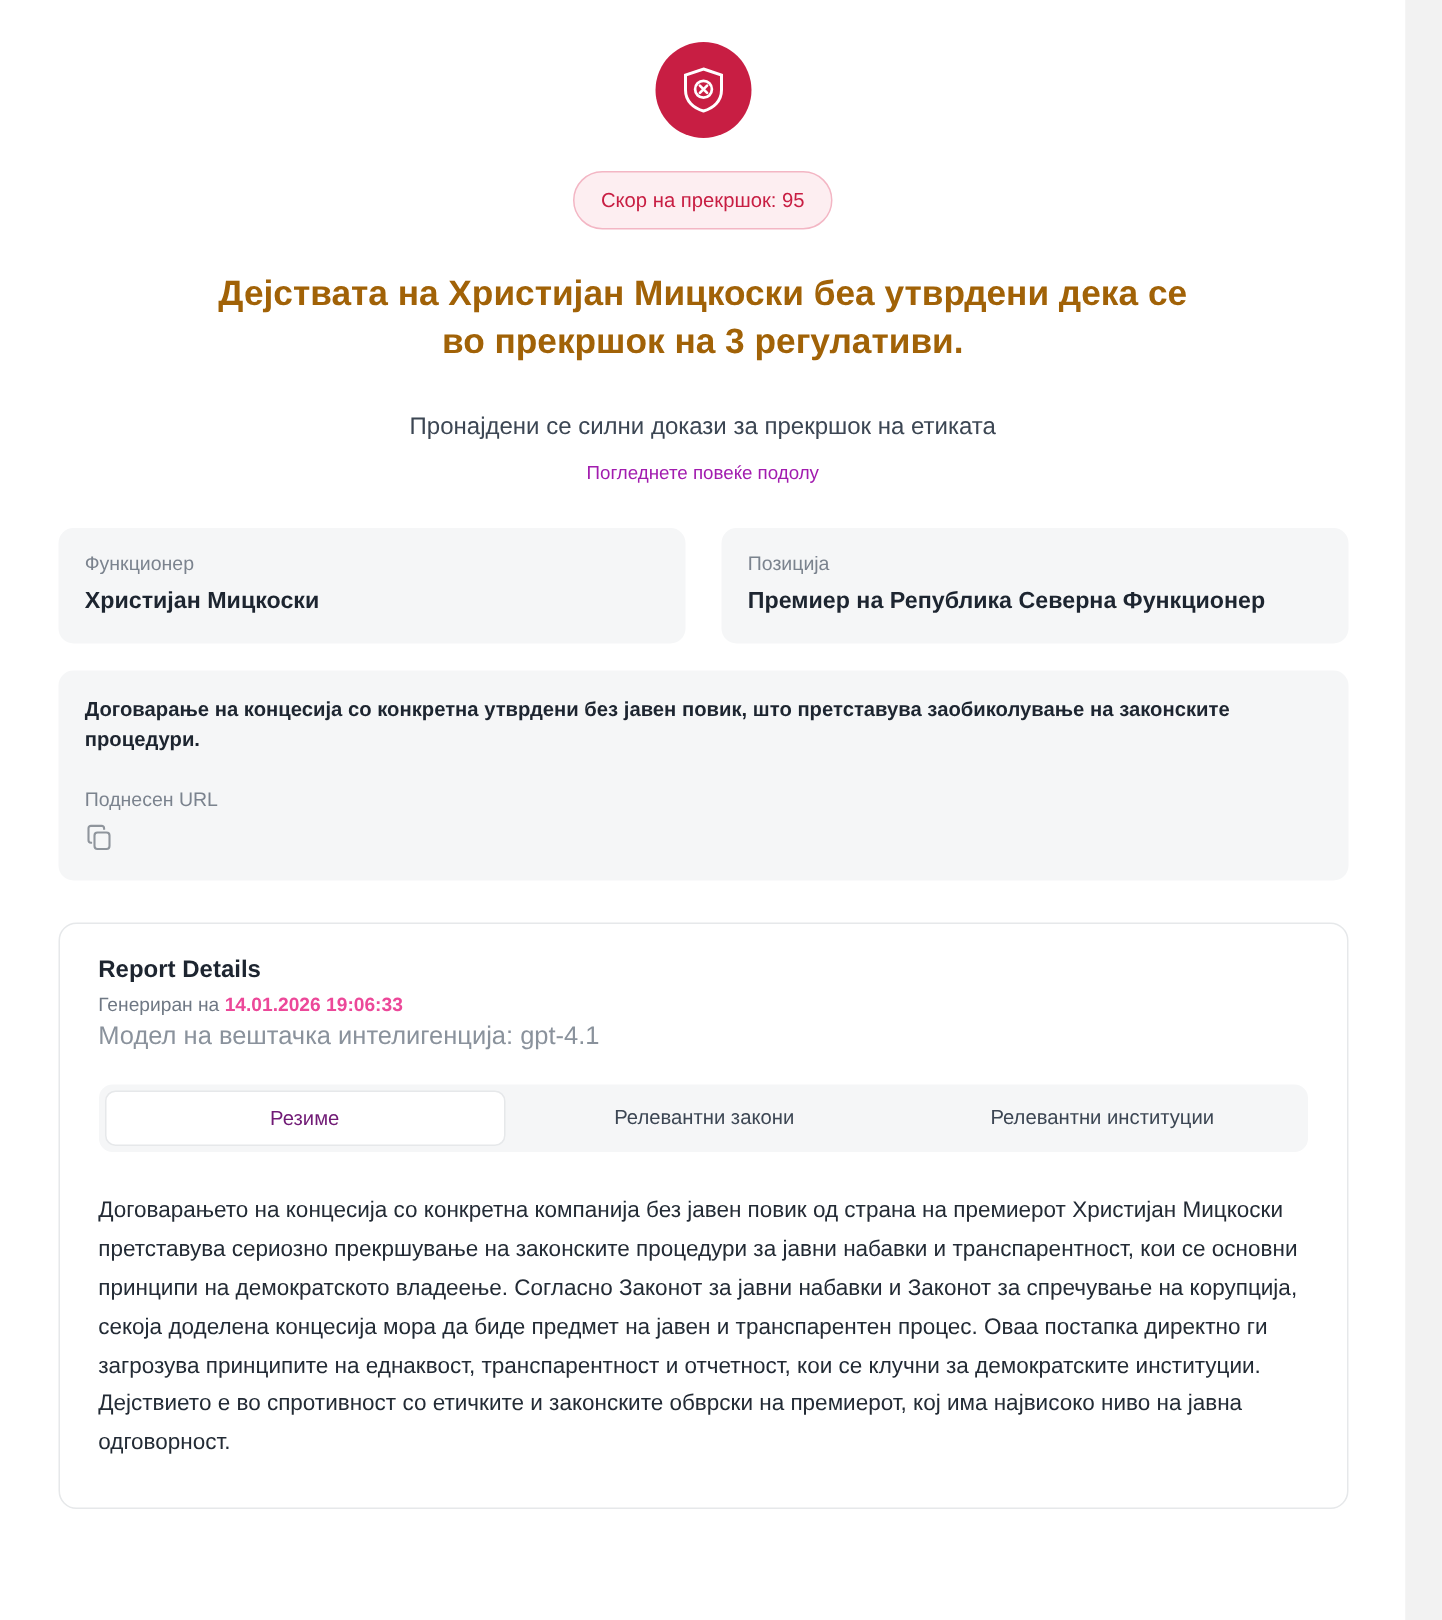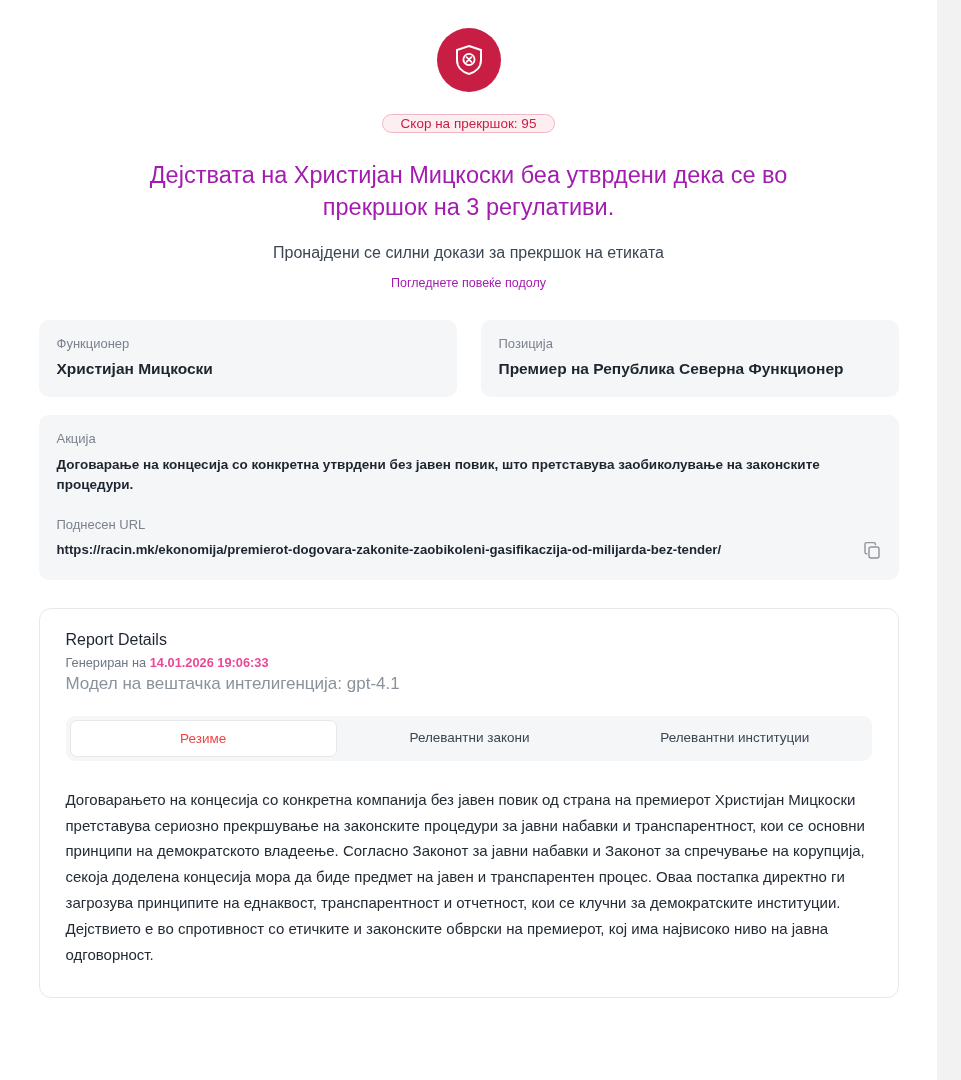--- a/index.html
+++ b/index.html
@@ -58,36 +58,36 @@
     display: flex;
     justify-content: center;
     margin-top: 22px;
   }
   .score-pill {
     border: 1px solid #f3b6c4;
     background: #fdeef1;
     color: #c81e43;
     font-size: 13.5px;
     border-radius: 999px;
-    padding: 1px 18px;
+    padding: 11px 18px;
     white-space: nowrap;
   }
 
   
   h1.headline {
     margin: 26px auto 0;
     width: 660px;
     text-align: center;
     font-size: 23.5px;
     line-height: 1.38;
-    color: #a21caf;
-    font-weight: normal;
+    color: #a16207;
+    font-weight: bold;
   }
   .subtitle {
-    margin: 20px auto 0;
+    margin: 32px auto 0;
     text-align: center;
     font-size: 16px;
     color: #3c4653;
   }
   .hint {
     margin: 14px auto 0;
     text-align: center;
     font-size: 12.5px;
     color: #a21caf;
   }
@@ -162,21 +162,21 @@
   .report-card {
     margin-top: 28px;
     margin-bottom: 26px;
     border: 1px solid #e6e8ea;
     border-radius: 12px;
     background: #fff;
     padding: 22px 26px 30px;
   }
   .report-title {
     font-size: 16px;
-    font-weight: normal;
+    font-weight: bold;
     color: #1d2530;
   }
   .report-meta {
     font-size: 12.8px;
     color: #6f7884;
     margin-top: 6px;
   }
   .report-meta b { color: #ec4899; font-weight: bold; }
   .report-meta2 {
     font-size: 17px;
@@ -198,21 +198,21 @@
     text-align: center;
     font-size: 13.5px;
     color: #3c4653;
     padding: 10px 4px;
     border-radius: 7px;
     cursor: pointer;
     white-space: nowrap;
   }
   .tab.active {
     background: #ffffff;
-    color: #ef4444;
+    color: #701a75;
     border: 1px solid #e6e8ea;
     font-weight: normal;
   }
 
   
   .report-body {
     margin-top: 26px;
     font-size: 15px;
     line-height: 1.72;
     color: #232b35;
@@ -250,25 +250,23 @@
         <div class="card-label">Функционер</div>
         <div class="card-value">Христијан Мицкоски</div>
       </div>
       <div class="info-card">
         <div class="card-label">Позиција</div>
         <div class="card-value">Премиер на Република Северна Функционер</div>
       </div>
     </div>
 
     <div class="action-card">
-      <div class="card-label">Акција</div>
       <div class="action-text">Договарање на концесија со конкретна утврдени без јавен повик, што претставува заобиколување на законските процедури.</div>
       <div class="url-label">Поднесен URL</div>
       <div class="url-row">
-        <a class="url-link" href="#">https://racin.mk/ekonomija/premierot-dogovara-zakonite-zaobikoleni-gasifikaczija-od-milijarda-bez-tender/</a>
         <span class="copy-btn">
           <svg width="18" height="18" viewBox="0 0 18 18" fill="none" xmlns="http://www.w3.org/2000/svg">
             <rect x="6" y="6" width="10" height="11" rx="2" stroke="#3c4653" stroke-width="1.4" fill="none"></rect>
             <path d="M12.4 4.2 V3.2 A1.6 1.6 0 0 0 10.8 1.6 H3.6 A1.6 1.6 0 0 0 2 3.2 V11.2 A1.6 1.6 0 0 0 3.6 12.8 H4.4" stroke="#3c4653" stroke-width="1.4" fill="none"></path>
           </svg>
         </span>
       </div>
     </div>
 
     <div class="report-card">

